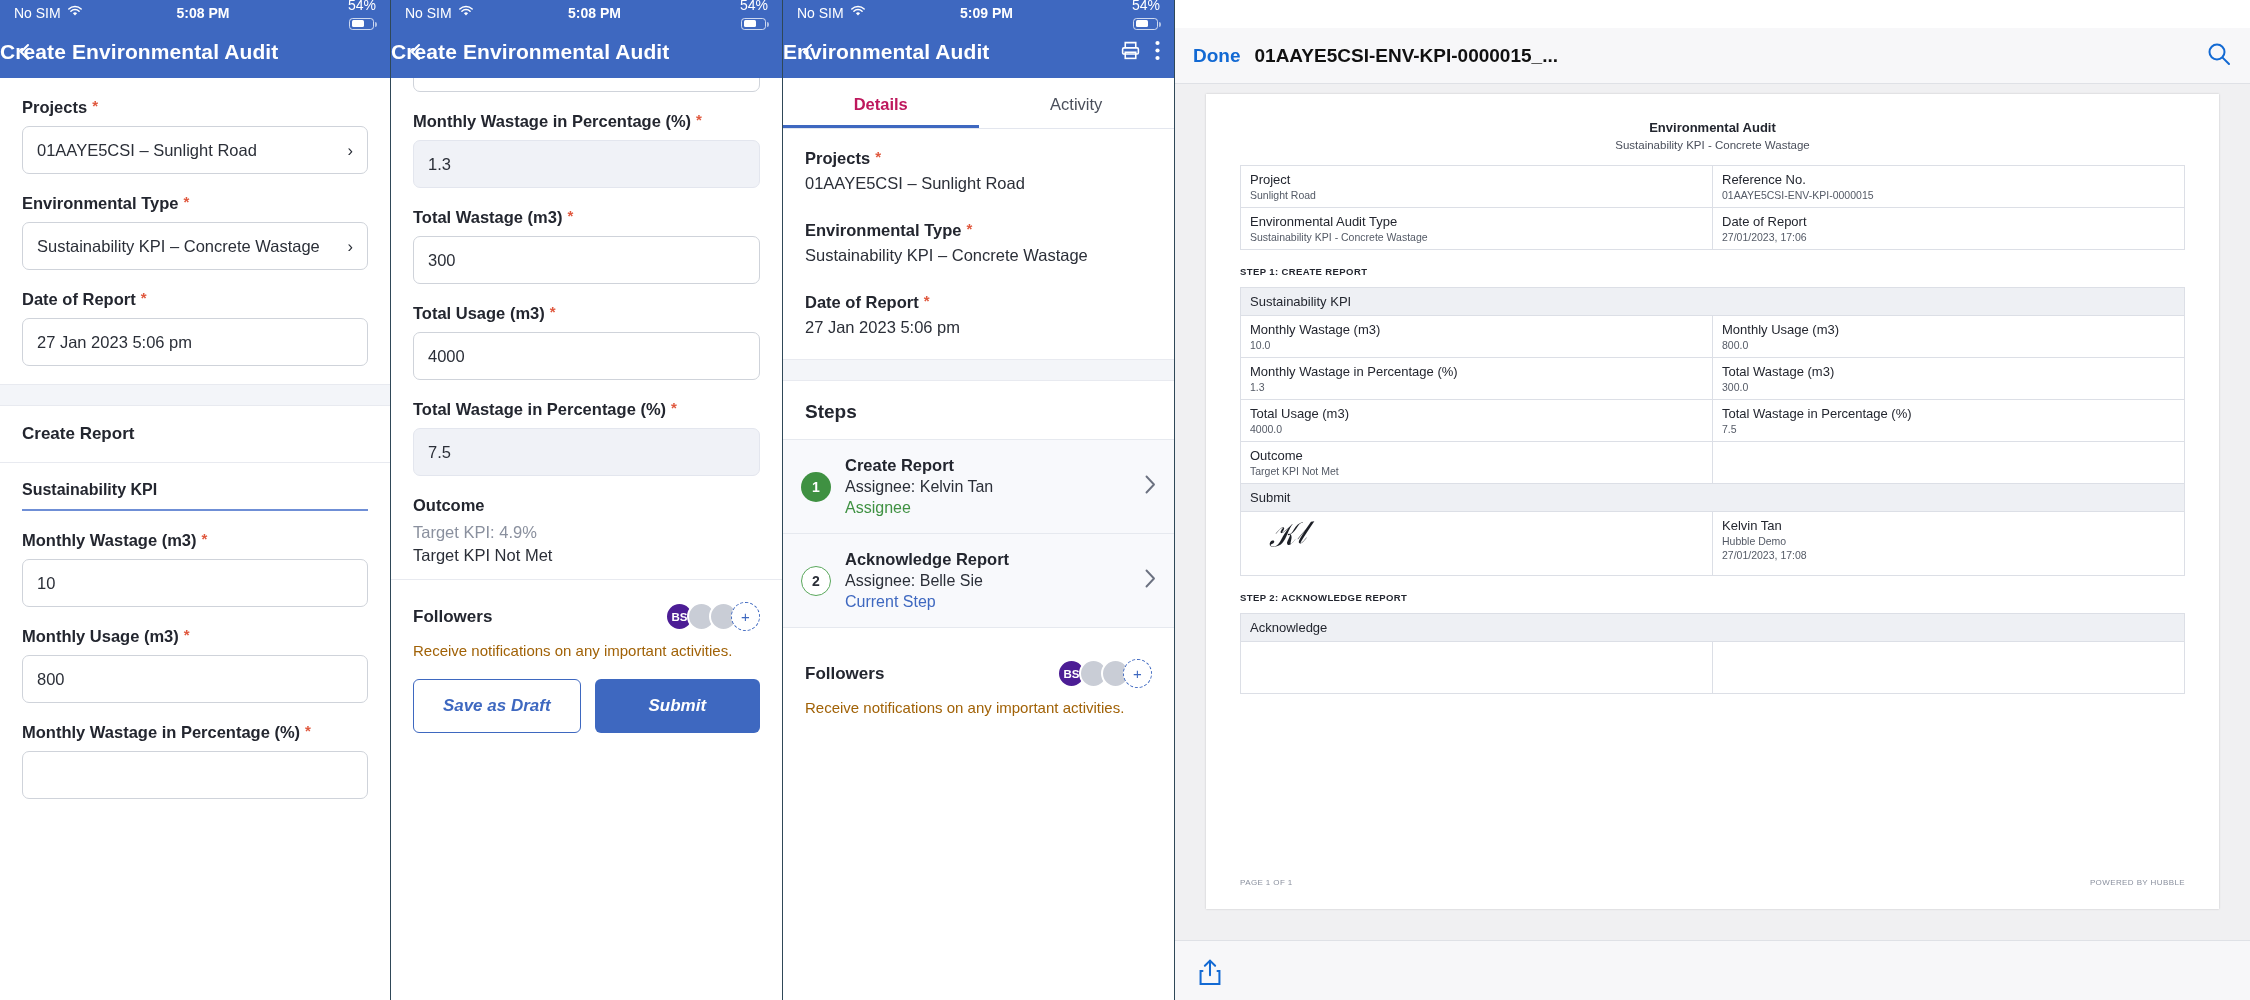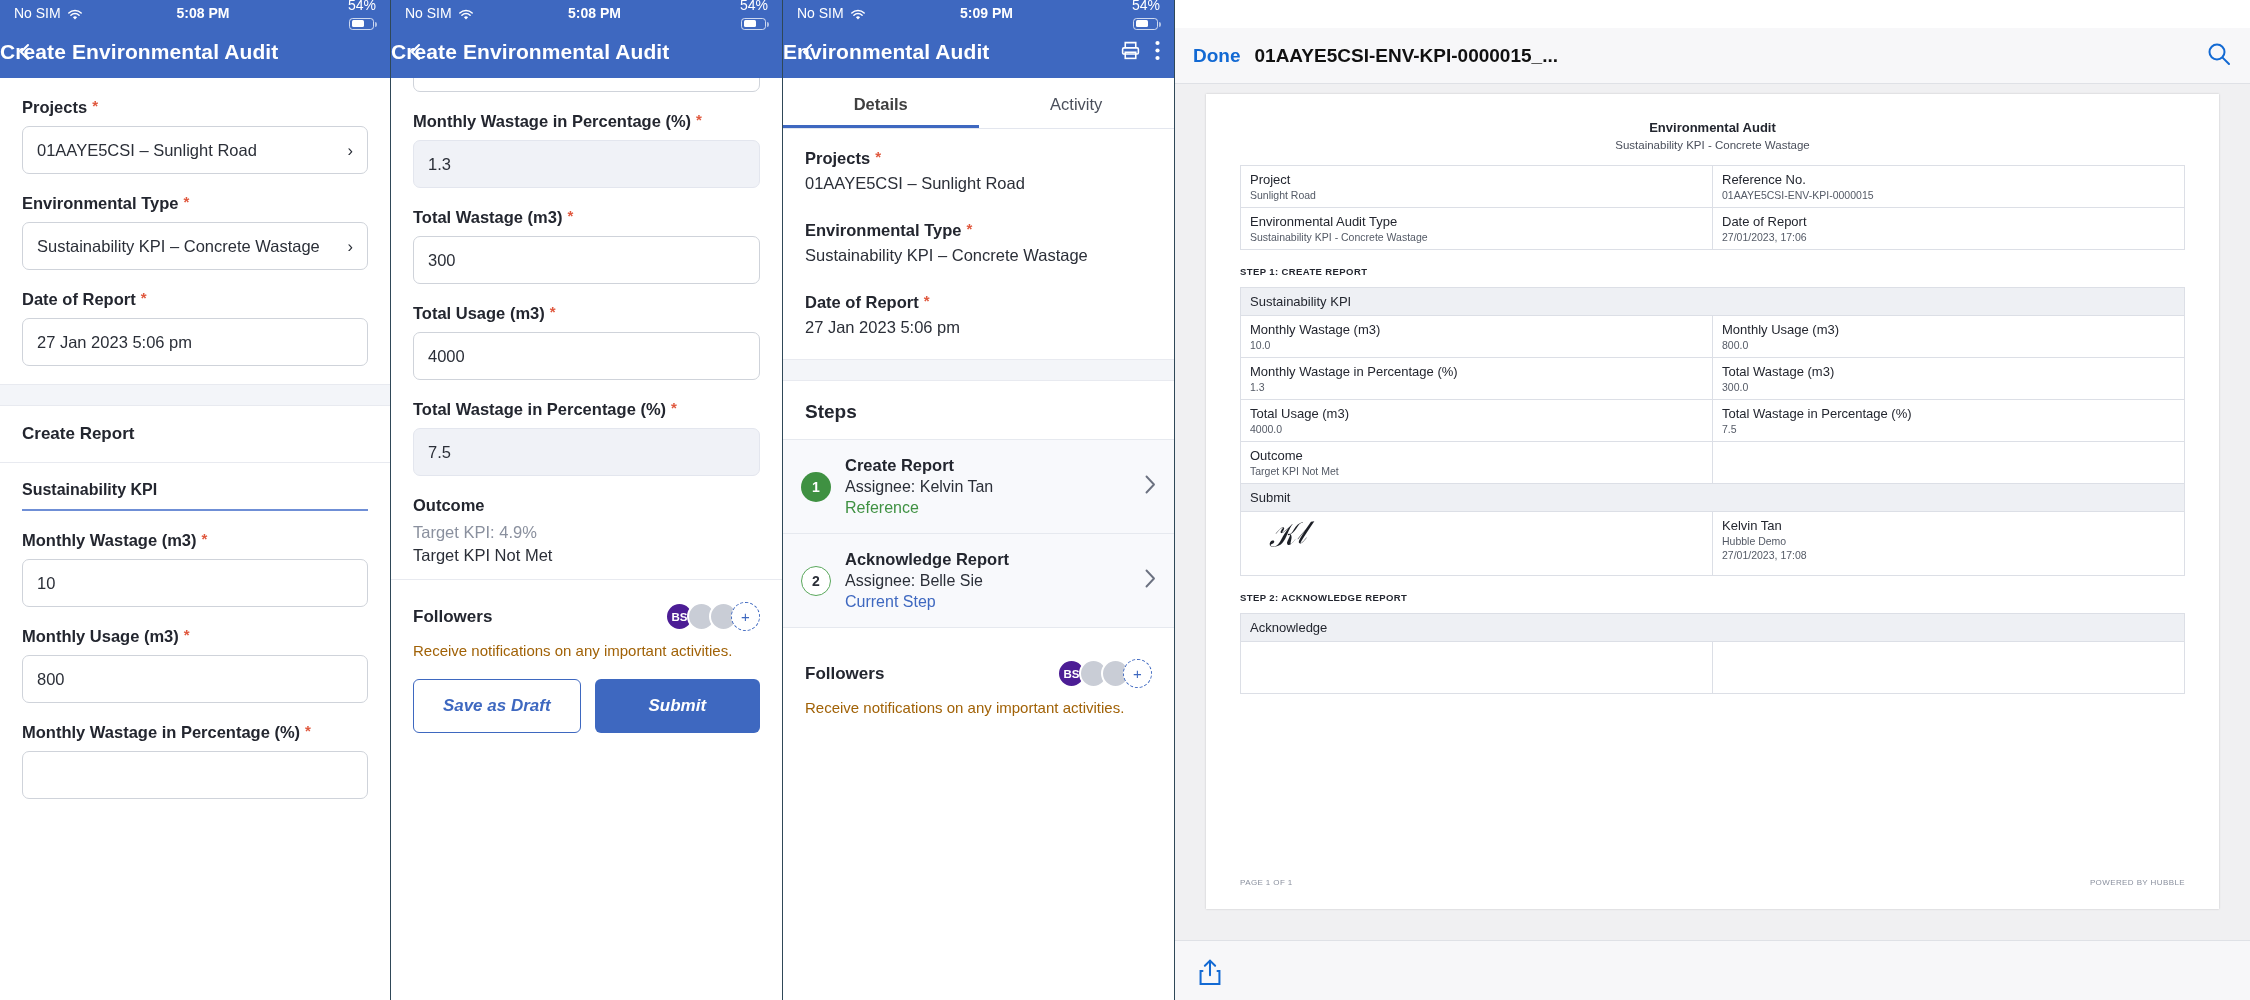--- a/index.html
+++ b/index.html
@@ -13,21 +13,21 @@
   
   .panel { position: relative; height: 1000px; overflow: hidden; background:#fff;
            border-right: 1px solid #2f4858; flex: 0 0 auto; }
   .p1 { width: 391px; } .p2 { width: 392px; } .p3 { width: 392px; }
   .p4 { width: 1075px; border-right: none; margin-top: 28px; }
 
   
   .statusbar { height: 26px; background: #3e68c0; color:#fff;
     display:flex; align-items:center; padding: 0 14px; font-size: 14px;
     position: relative; }
-  .sb-left { display:flex; align-items:flex-end; gap:6px; }
+  .sb-left { display:flex; align-items:flex-start; gap:6px; }
   .sb-center { position:absolute; left:16px; right:0; text-align:center;
      font-weight:600; font-size:14px; pointer-events:none; }
   .sb-right { margin-left:auto; display:flex; align-items:center; gap:5px;
      position:relative; z-index:2; font-size:14px;flex-direction:column;}
   .wifi { display:inline-block; width:16px; height:12px; position:relative; }
   .wifi svg { display:block; }
   .batt { width: 25px; height:12px; border:1.5px solid rgba(255,255,255,.75);
      border-radius:3.5px; position:relative; display:inline-block; }
   .batt::after{ content:""; position:absolute; right:-4px; top:3.5px; width:2px;
      height:5px; background:rgba(255,255,255,.6); border-radius:0 2px 2px 0;}
@@ -82,21 +82,21 @@
   .btnrow { display:flex; gap:14px; padding: 20px 22px; }
   .btn { flex:1; height:54px; border-radius:6px; display:flex; align-items:center;
      justify-content:center; font-size:17px; font-weight:600; cursor:pointer;font-style:italic; }
   .btn.ghost { border:1px solid #3e68c0; color:#3e68c0; background:#fff; }
   .btn.solid { background:#3e68c0; color:#fff; }
 
   
   .tabs { display:flex; background:#fff; border-bottom:1px solid #e3e6ee; }
   .tab { flex:1; text-align:center; padding: 17px 0 14px; font-size:16.5px;
      color:#4a4f5b; cursor:pointer; }
-  .tab.active { color:#404040; font-weight:600; box-shadow: inset 0 -3px 0 #3e68c0; }
+  .tab.active { color:#be185d; font-weight:600; box-shadow: inset 0 -3px 0 #3e68c0; }
   .dlabel { font-size:16.5px; font-weight:700; color:#23262f; padding: 20px 22px 6px;
      display:flex; gap:5px; align-items:flex-start; }
   .dvalue { font-size:16.5px; color:#2b2f38; padding: 0 22px 8px; }
   .steps-hdr { font-size:19px; font-weight:700; color:#23262f; padding: 20px 22px 16px; }
   .step { display:flex; align-items:center; gap:14px; padding: 16px 18px;
      border-top:1px solid #e6e9ef; cursor:pointer; }
   .step.alt { background:#f8f9fc; }
   .circ { width:30px; height:30px; border-radius:50%; flex:0 0 30px;
      display:flex; align-items:center; justify-content:center;
      font-size:14px; font-weight:600; }
@@ -384,21 +384,21 @@
         </div>
       <div class="dvalue">27 Jan 2023 5:06 pm</div>
       <div style="height:14px"></div>
       <div class="band"></div>
       <div class="steps-hdr">Steps</div>
       <div class="step alt">
         <div class="circ fill">1</div>
         <div class="step-txt">
           <div class="step-ttl">Create Report</div>
           <div class="step-sub">Assignee: Kelvin Tan</div>
-          <div class="step-st st-done">Reference</div>
+          <div class="step-st st-done">Assignee</div>
         </div>
         <span class="chev"><svg width="11" height="19" viewBox="0 0 11 19">
               <path d="M1.5 1.5 9 9.5l-7.5 8" stroke="#6b7180" stroke-width="1.9" fill="none" stroke-linecap="round" stroke-linejoin="round"></path>
             </svg></span>
       </div>
       <div class="step alt">
         <div class="circ out">2</div>
         <div class="step-txt">
           <div class="step-ttl">Acknowledge Report</div>
           <div class="step-sub">Assignee: Belle Sie</div>

